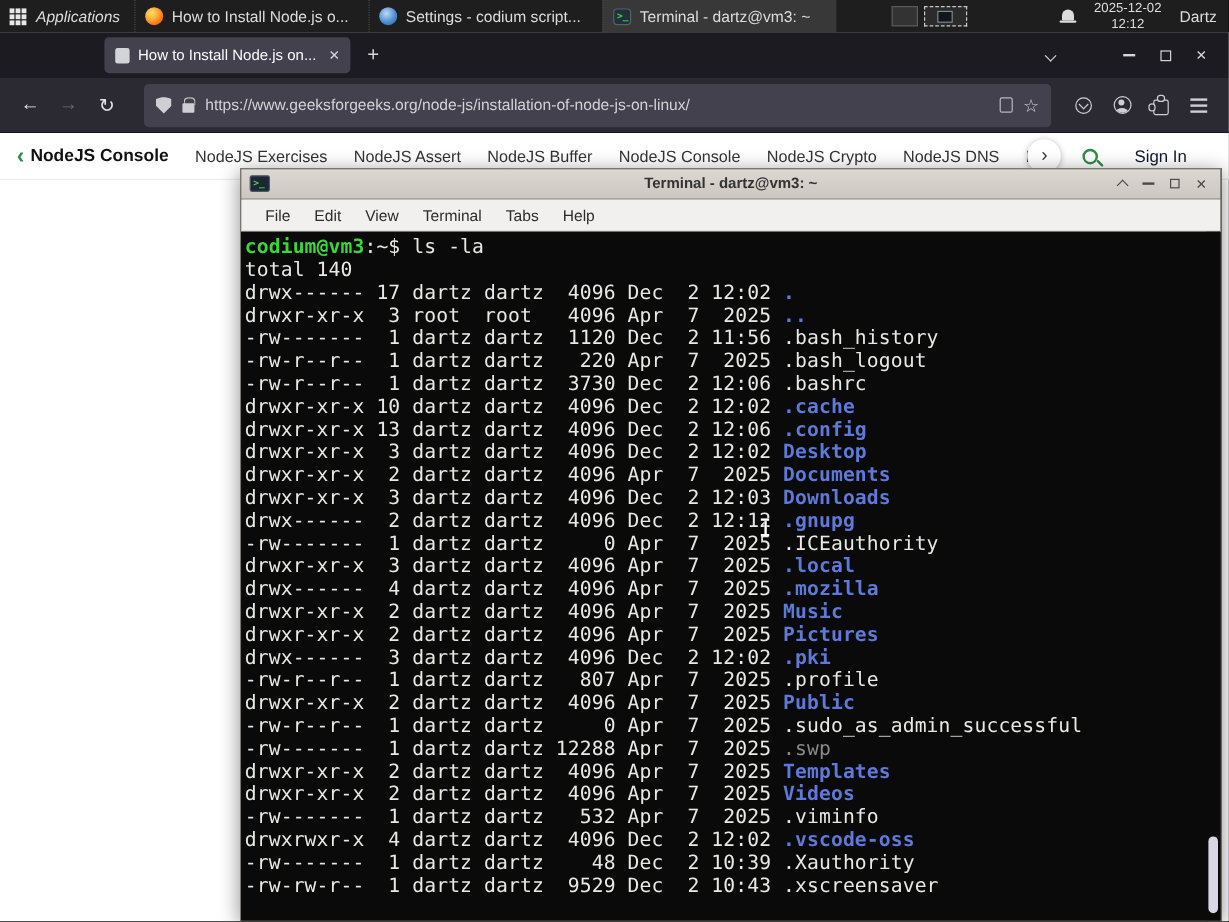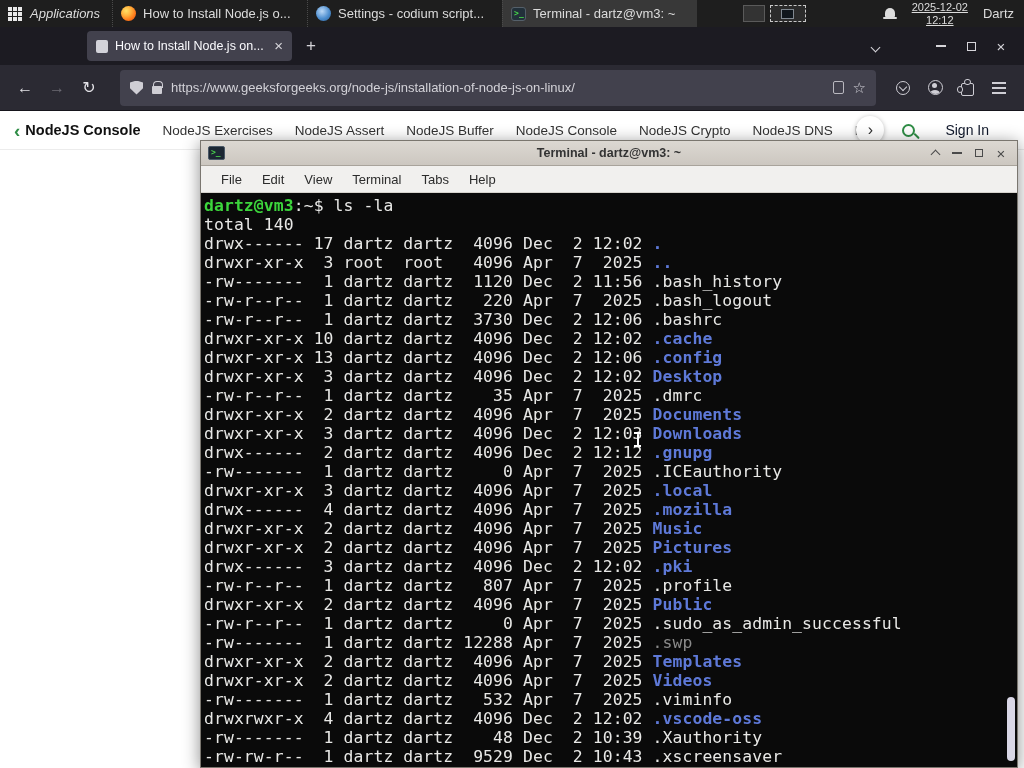--- a/index.html
+++ b/index.html
@@ -31,21 +31,21 @@
   .pager { display:flex; gap:5px; margin-right:62px; }
   .ws1 { width:22px; height:17px; background:#333; border:1px solid #5a5a5a; }
   .ws2 { width:36px; height:17px; background:#2b2b2b; border:1px dashed #c9c9c9;
          display:flex; align-items:center; justify-content:center; }
   .ws2 .mini { width:13px; height:10px; background:#10161c; border:1px solid #808890; }
   .bell { position:relative; width:14px; height:14px; }
   .bell::before { content:""; position:absolute; left:2px; top:1px; width:10px; height:9px;
       background:#dcdcdc; border-radius:5px 5px 1px 1px; }
   .bell::after { content:""; position:absolute; left:0; top:10px; width:14px; height:2px;
       background:#dcdcdc; border-radius:1px; }
-  .clock { display:flex; flex-direction:column; align-items:center; font-size:11px; line-height:12.5px;text-decoration:underline; }
+  .clock { display:flex; flex-direction:column; align-items:center; font-size:11px; line-height:12.5px; }
   .user { font-size:13px; padding-right:2px; }
 
   
   .browser { position:absolute; top:27px; left:0; width:1024px; bottom:0; background:#fff; z-index:1; }
   .tabbar { height:38px; background:#1c1b22; display:flex; align-items:center; padding:0 8px; }
   .tab { display:flex; align-items:center; gap:7px; width:205px; height:30px; background:#42414d;
          border-radius:4px; padding:0 9px; margin-left:79px; color:#fbfbfe; font-size:12.5px; }
   .tab .t-title { flex:1; white-space:nowrap; overflow:hidden; }
   .page-icon { width:12px; height:13px; background:#d3d3da; border-radius:2px; flex:none; }
   .icon-close::before { content:"×"; font-size:15px; line-height:1; }
@@ -247,31 +247,30 @@
     <div class="menubar">
         <span class="menu-item">File</span>
         <span class="menu-item">Edit</span>
         <span class="menu-item">View</span>
         <span class="menu-item">Terminal</span>
         <span class="menu-item">Tabs</span>
         <span class="menu-item">Help</span>
       </div>
     <div class="termbody">
       <div class="tlines">
-          <div class="tline"><span class="c-green">dartz@vm3</span><span class="c-white">:~$ </span><span class="c-white">ls -la</span></div>
+          <div class="tline"><span class="c-green">codium@vm3</span><span class="c-white">:~$ </span><span class="c-white">ls -la</span></div>
           <div class="tline"><span class="c-white">total 140</span></div>
           <div class="tline"><span class="c-white">drwx------ 17 dartz dartz  4096 Dec  2 12:02 </span><span class="c-blue">.</span></div>
           <div class="tline"><span class="c-white">drwxr-xr-x  3 root  root   4096 Apr  7  2025 </span><span class="c-blue">..</span></div>
           <div class="tline"><span class="c-white">-rw-------  1 dartz dartz  1120 Dec  2 11:56 .bash_history</span></div>
           <div class="tline"><span class="c-white">-rw-r--r--  1 dartz dartz   220 Apr  7  2025 .bash_logout</span></div>
           <div class="tline"><span class="c-white">-rw-r--r--  1 dartz dartz  3730 Dec  2 12:06 .bashrc</span></div>
           <div class="tline"><span class="c-white">drwxr-xr-x 10 dartz dartz  4096 Dec  2 12:02 </span><span class="c-blue">.cache</span></div>
           <div class="tline"><span class="c-white">drwxr-xr-x 13 dartz dartz  4096 Dec  2 12:06 </span><span class="c-blue">.config</span></div>
           <div class="tline"><span class="c-white">drwxr-xr-x  3 dartz dartz  4096 Dec  2 12:02 </span><span class="c-blue">Desktop</span></div>
-          <div class="tline"><span class="c-white">-rw-r--r--  1 dartz dartz    35 Apr  7  2025 .dmrc</span></div>
           <div class="tline"><span class="c-white">drwxr-xr-x  2 dartz dartz  4096 Apr  7  2025 </span><span class="c-blue">Documents</span></div>
           <div class="tline"><span class="c-white">drwxr-xr-x  3 dartz dartz  4096 Dec  2 12:03 </span><span class="c-blue">Downloads</span></div>
           <div class="tline"><span class="c-white">drwx------  2 dartz dartz  4096 Dec  2 12:12 </span><span class="c-blue">.gnupg</span></div>
           <div class="tline"><span class="c-white">-rw-------  1 dartz dartz     0 Apr  7  2025 .ICEauthority</span></div>
           <div class="tline"><span class="c-white">drwxr-xr-x  3 dartz dartz  4096 Apr  7  2025 </span><span class="c-blue">.local</span></div>
           <div class="tline"><span class="c-white">drwx------  4 dartz dartz  4096 Apr  7  2025 </span><span class="c-blue">.mozilla</span></div>
           <div class="tline"><span class="c-white">drwxr-xr-x  2 dartz dartz  4096 Apr  7  2025 </span><span class="c-blue">Music</span></div>
           <div class="tline"><span class="c-white">drwxr-xr-x  2 dartz dartz  4096 Apr  7  2025 </span><span class="c-blue">Pictures</span></div>
           <div class="tline"><span class="c-white">drwx------  3 dartz dartz  4096 Dec  2 12:02 </span><span class="c-blue">.pki</span></div>
           <div class="tline"><span class="c-white">-rw-r--r--  1 dartz dartz   807 Apr  7  2025 .profile</span></div>

